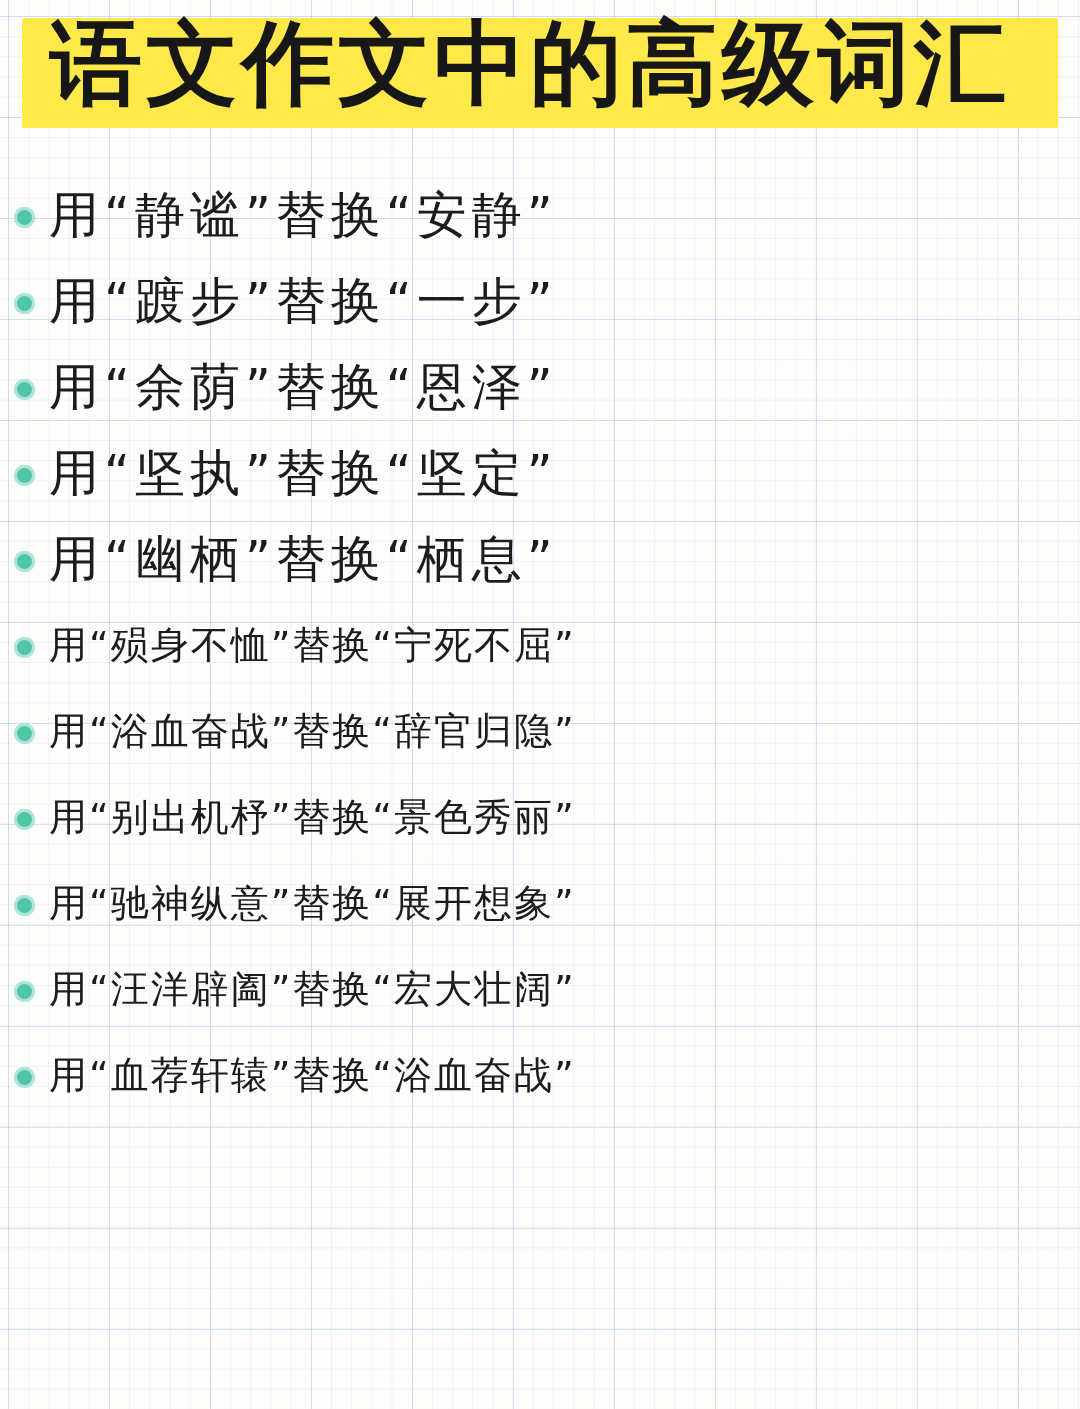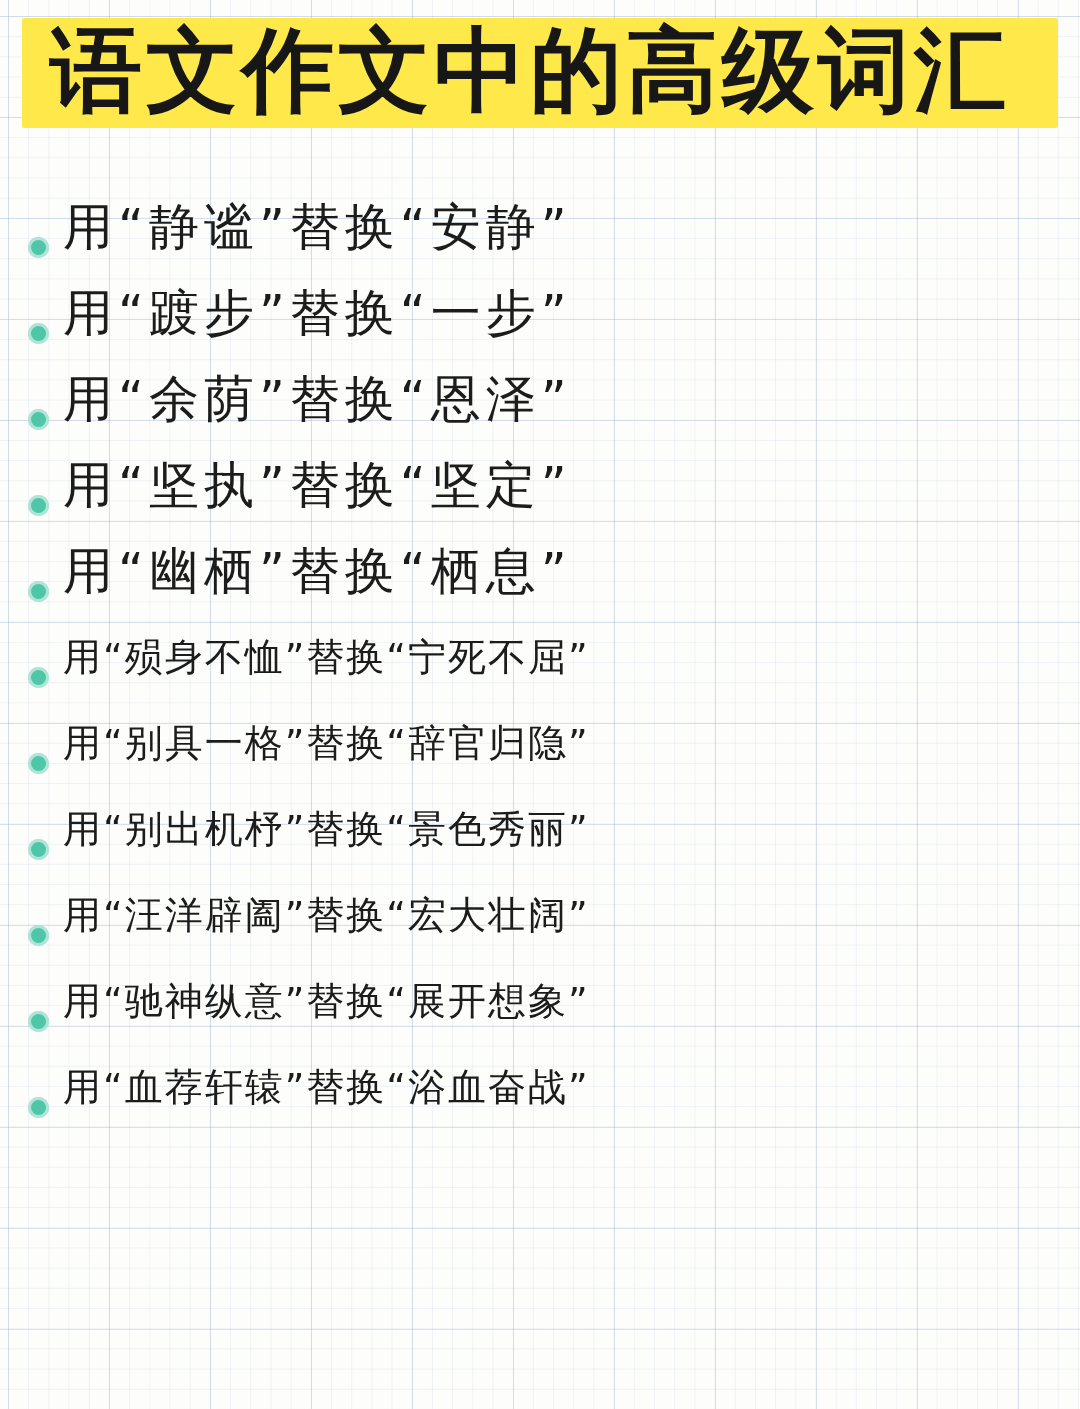--- a/index.html
+++ b/index.html
@@ -48,41 +48,41 @@
     background: #ffe94a;
     border-radius: 2px;
   }
   .title-text {
     position: absolute;
     left: 28px;
     top: 2px;
     width: 1000px;
     height: 118px;
     line-height: 118px;
-    font-family: Liberation Serif, serif;
+    font-family: Liberation Mono, monospace;
     font-weight: bold;
     font-size: 92px;
     letter-spacing: 4px;
     color: #171717;
     white-space: nowrap;
   }
 
   
   .list {
     position: absolute;
     top: 172px;
     left: 0;
     width: 1080px;
   }
   .row {
     position: relative;
     height: 86px;
     display: flex;
-    align-items: flex-end;
-    padding-left: 28px;
+    align-items: center;
+    padding-left: 14px;
     box-sizing: border-box;
   }
   .bullet {
     flex: 0 0 auto;
     width: 21px;
     height: 21px;
     border-radius: 50%;
     background: #4fc6a8;
     box-shadow: inset 0 0 0 3px rgba(255,255,255,0.55);
     margin-right: 14px;
@@ -141,37 +141,37 @@
     </div>
 
 
     <div class="row long">
       <span class="bullet"></span>
       <span class="line-text">用“殒身不恤”替换“宁死不屈”</span>
     </div>
 
     <div class="row long">
       <span class="bullet"></span>
-      <span class="line-text">用“别具一格”替换“辞官归隐”</span>
+      <span class="line-text">用“浴血奋战”替换“辞官归隐”</span>
     </div>
 
     <div class="row long">
       <span class="bullet"></span>
       <span class="line-text">用“别出机杼”替换“景色秀丽”</span>
     </div>
 
 
     <div class="row long">
       <span class="bullet"></span>
-      <span class="line-text">用“汪洋辟阖”替换“宏大壮阔”</span>
+      <span class="line-text">用“驰神纵意”替换“展开想象”</span>
     </div>
 
     <div class="row long">
       <span class="bullet"></span>
-      <span class="line-text">用“驰神纵意”替换“展开想象”</span>
+      <span class="line-text">用“汪洋辟阖”替换“宏大壮阔”</span>
     </div>
 
     <div class="row long">
       <span class="bullet"></span>
       <span class="line-text">用“血荐轩辕”替换“浴血奋战”</span>
     </div>
 
   </div>
 </div>
 

